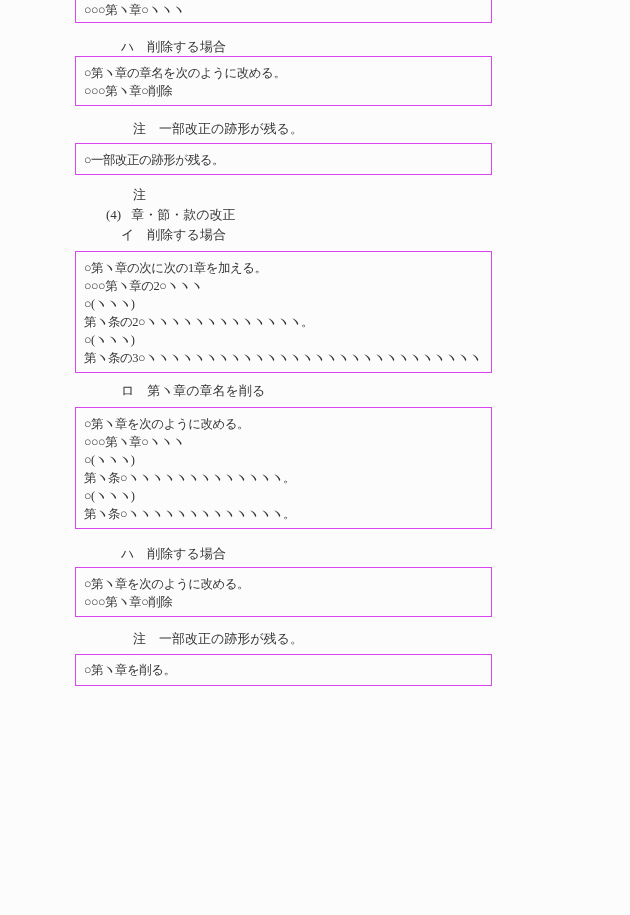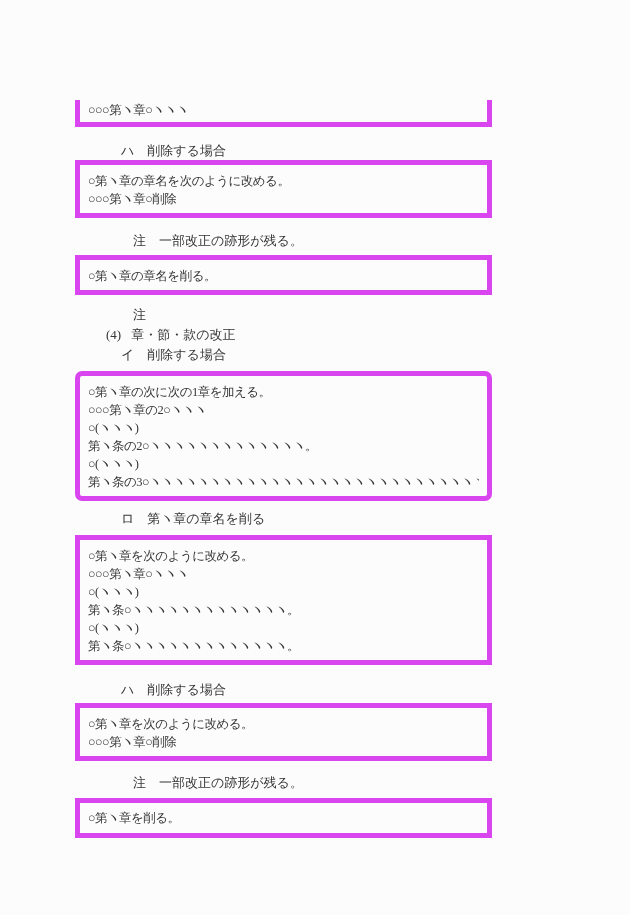--- a/index.html
+++ b/index.html
@@ -7,28 +7,27 @@
     width: 630px;
     background: #fcfcfc;
     font-family: "Liberation Serif", "DejaVu Serif", serif;
     color: #353535;
   }
   .page {
     position: relative;
     width: 630px;
     height: 915px;
     box-sizing: border-box;
-    padding-top: 100px;
     overflow: hidden;
   }
   .box {
     margin-left: 75px;
     width: 417px;
     box-sizing: border-box;
-    border: 5px solid #d946ef;
+    border: 1px solid #d946ef;
     padding: 7px 8px 5px 8px;
     background: transparent;
   }
   .box .line {
     font-size: 12.5px;
     line-height: 18px;
     letter-spacing: -0.5px;
     white-space: nowrap;
     overflow: hidden;
   }
@@ -51,21 +50,21 @@
   .note .h-label { margin-right: 13px; }
 
   
   .m-h1   { margin-top: 14px; }
   .m-box1 { margin-top: 0; }
   .m-note1{ margin-top: 13px; }
   .m-box2 { margin-top: 5px; }
   .m-note2{ margin-top: 10px; }
   .m-hnum { margin-top: 1px; }
   .m-hi   { margin-top: 1px; }
-  .m-box3 { margin-top: 7px; border-radius: 7px; }
+  .m-box3 { margin-top: 7px; }
   .m-hro  { margin-top: 8px; }
   .m-box4 { margin-top: 7px; }
   .m-ha2  { margin-top: 15px; }
   .m-box5 { margin-top: 4px; }
   .m-note3{ margin-top: 12px; }
   .m-box6 { margin-top: 6px; font-family: Liberation Mono, monospace; }
 </style>
 </head>
 <body>
 
@@ -84,21 +83,21 @@
     <div class="line">○第ヽ章の章名を次のように改める。</div>
     <div class="line">○○○第ヽ章○削除</div>
   </div>
 
   <div class="note m-note1">
     <span class="h-label">注</span>
     <span class="h-text">一部改正の跡形が残る。</span>
   </div>
 
   <div class="box m-box2">
-    <div class="line">○第ヽ章の章名を削る。</div>
+    <div class="line">○一部改正の跡形が残る。</div>
   </div>
 
   <div class="note m-note2">
     <span class="h-label">注</span>
   </div>
 
   <div class="heading num m-hnum">
     <span class="h-label">(4)</span>
     <span class="h-text">章・節・款の改正</span>
   </div>

